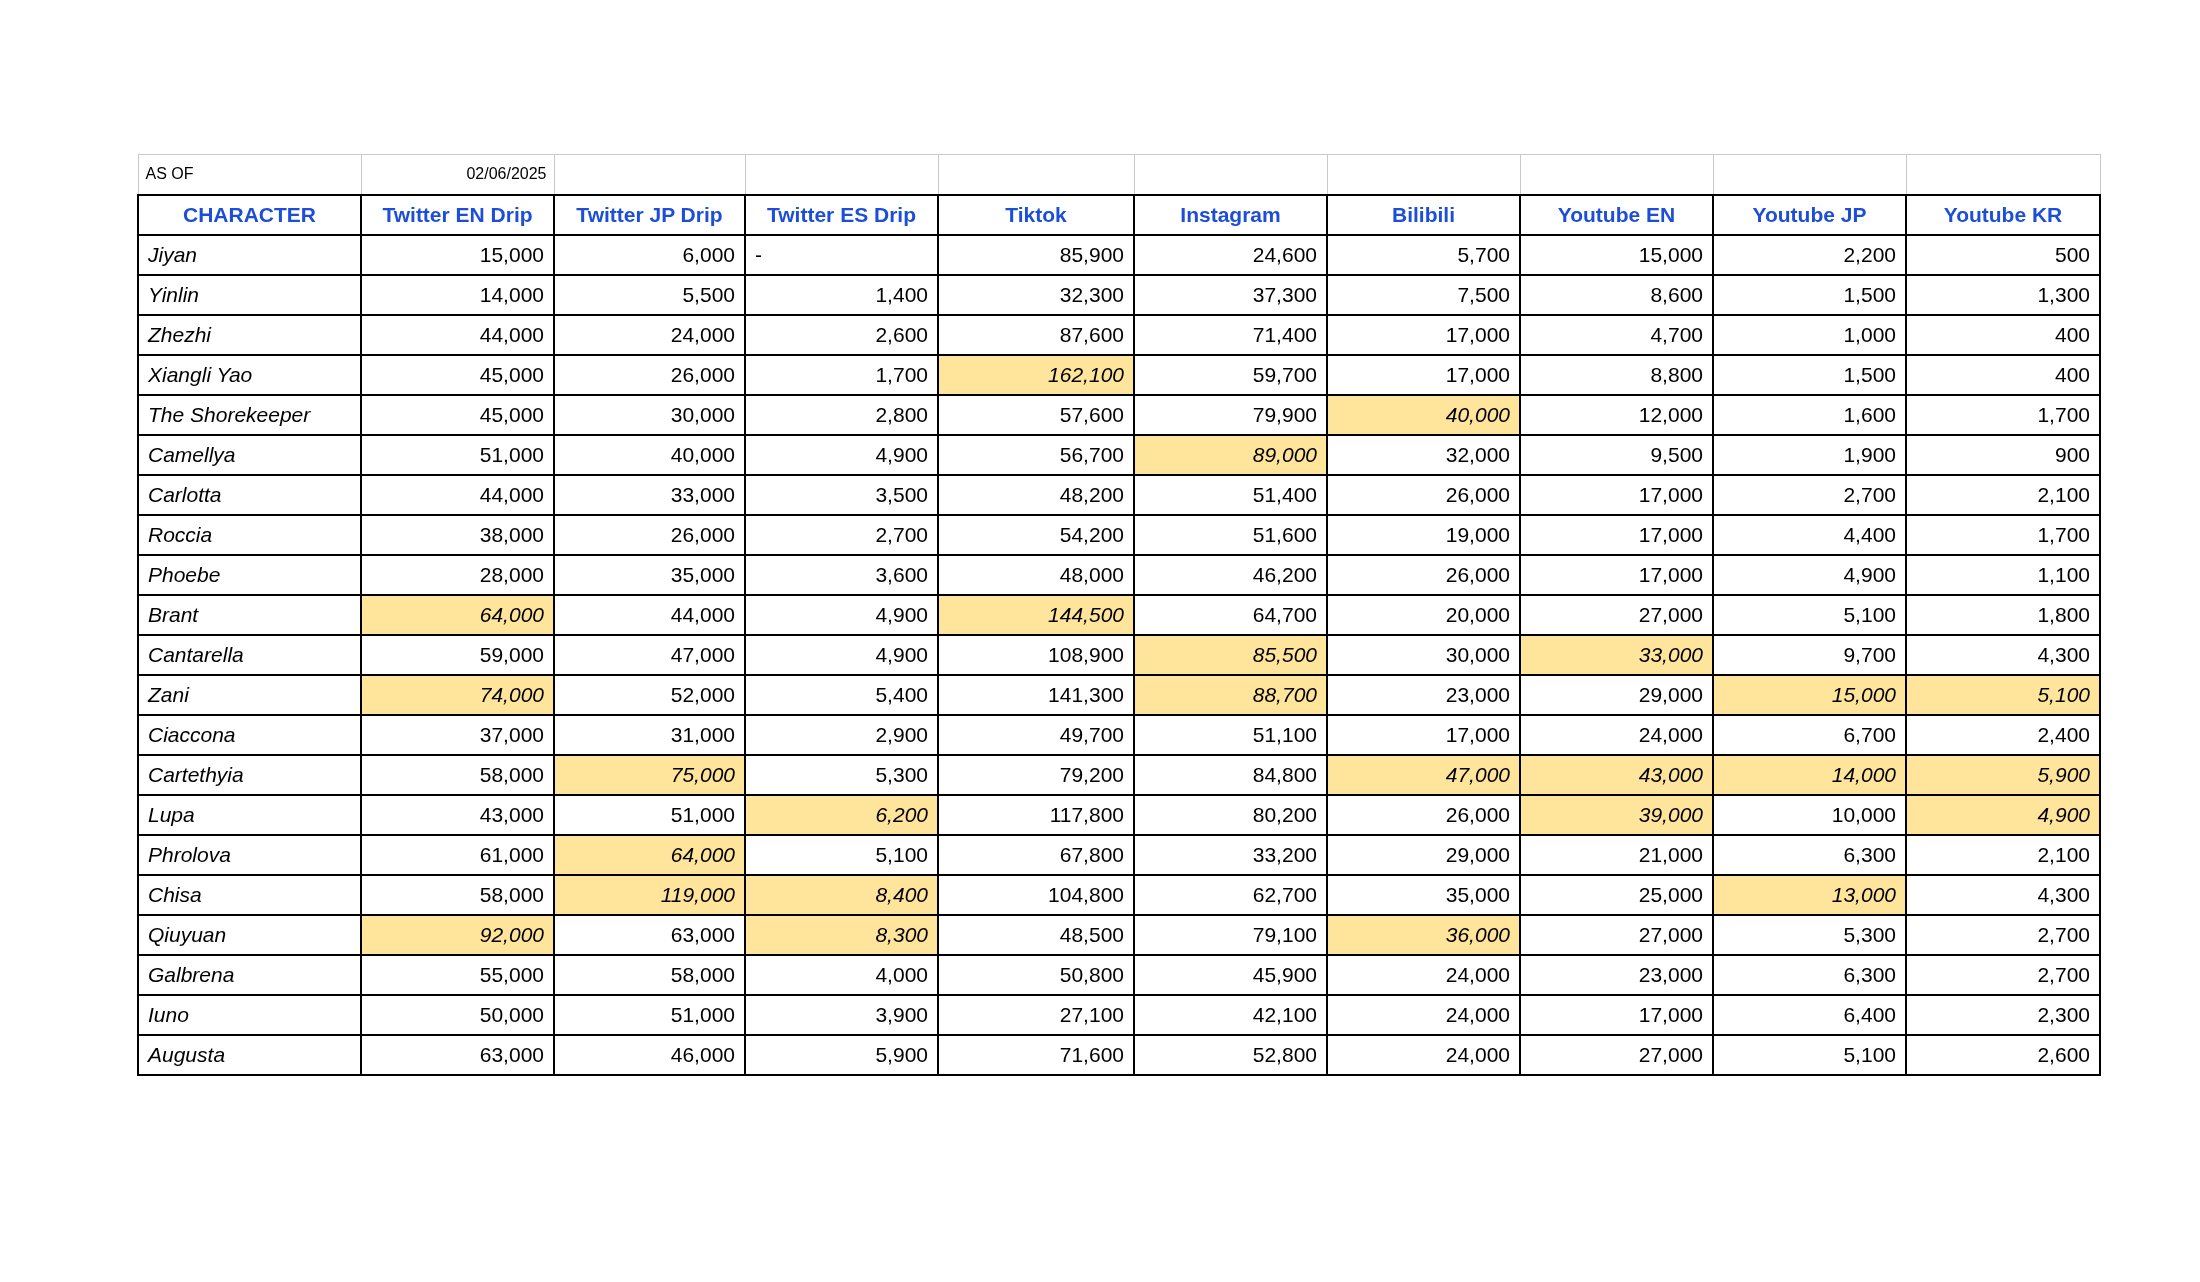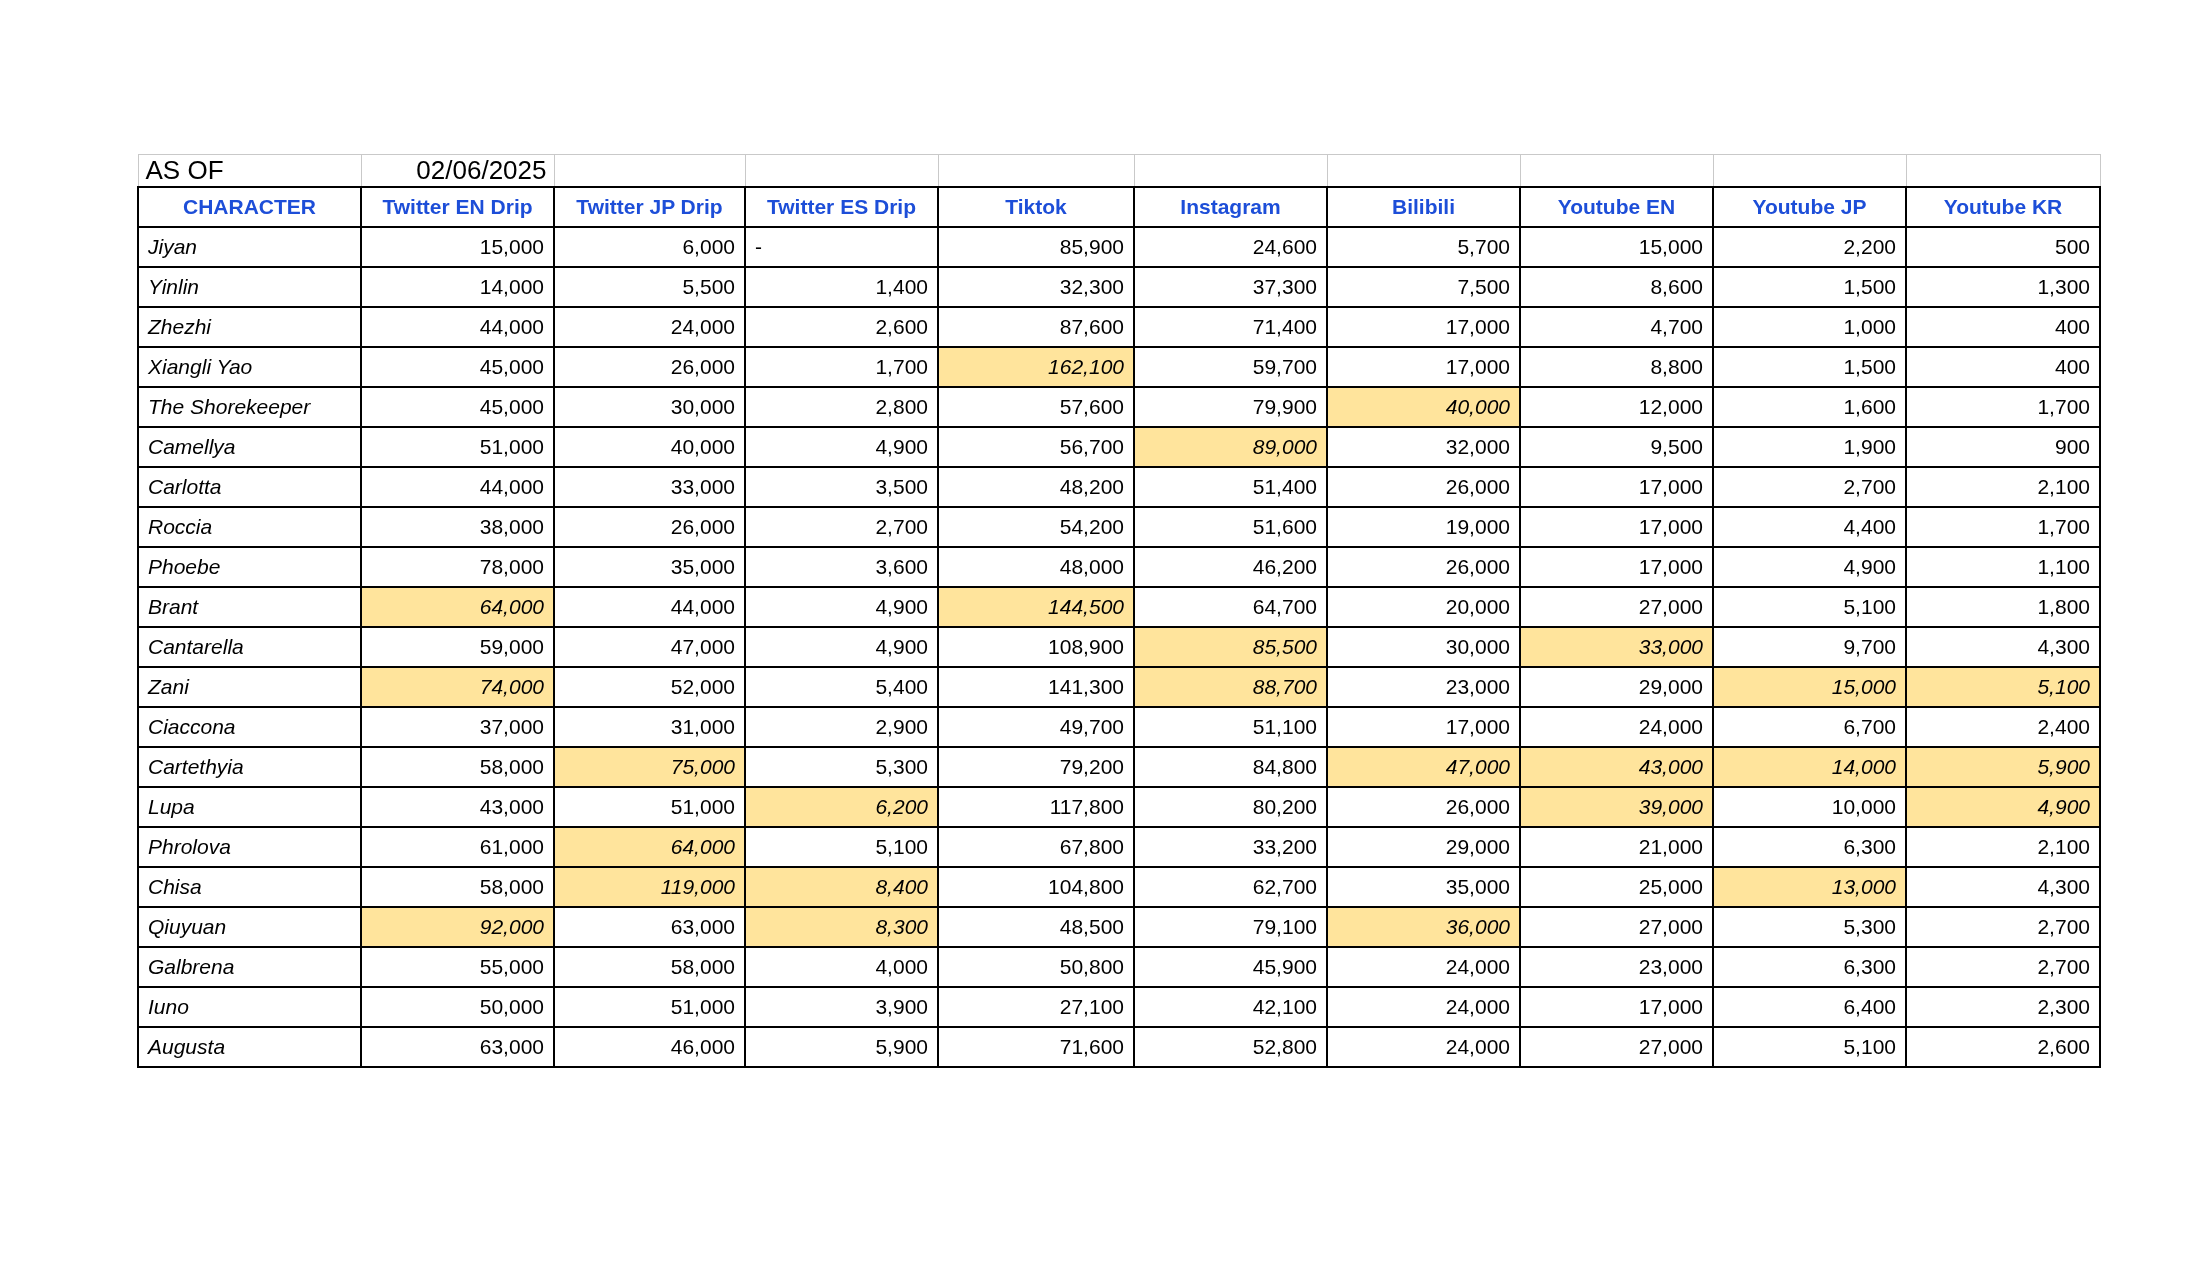--- a/index.html
+++ b/index.html
@@ -22,22 +22,22 @@
     table-layout: fixed;
   }
   .grid td, .grid th {
     overflow: hidden;
     white-space: nowrap;
     background: #ffffff;
   }
   
   .asof-row td {
     border: 1px solid var(--light-border, #c9c9c9);
-    height: 32px;
-    font-size: 26px;
+    height: 40px;
+    font-size: 16px;
     padding: 0 7px;
     color: #000;
   }
   .asof-row td.asof-label { text-align: left; }
   .asof-row td.asof-date { text-align: right; }
   
   .header-row th {
     border: 2px solid var(--grid-border, #000);
     height: 40px;
     font-size: 21px;
@@ -200,21 +200,21 @@
           <td class="num">2,700</td>
           <td class="num">54,200</td>
           <td class="num">51,600</td>
           <td class="num">19,000</td>
           <td class="num">17,000</td>
           <td class="num">4,400</td>
           <td class="num">1,700</td>
         </tr>
         <tr>
           <td class="char">Phoebe</td>
-          <td class="num">78,000</td>
+          <td class="num">28,000</td>
           <td class="num">35,000</td>
           <td class="num">3,600</td>
           <td class="num">48,000</td>
           <td class="num">46,200</td>
           <td class="num">26,000</td>
           <td class="num">17,000</td>
           <td class="num">4,900</td>
           <td class="num">1,100</td>
         </tr>
         <tr>

